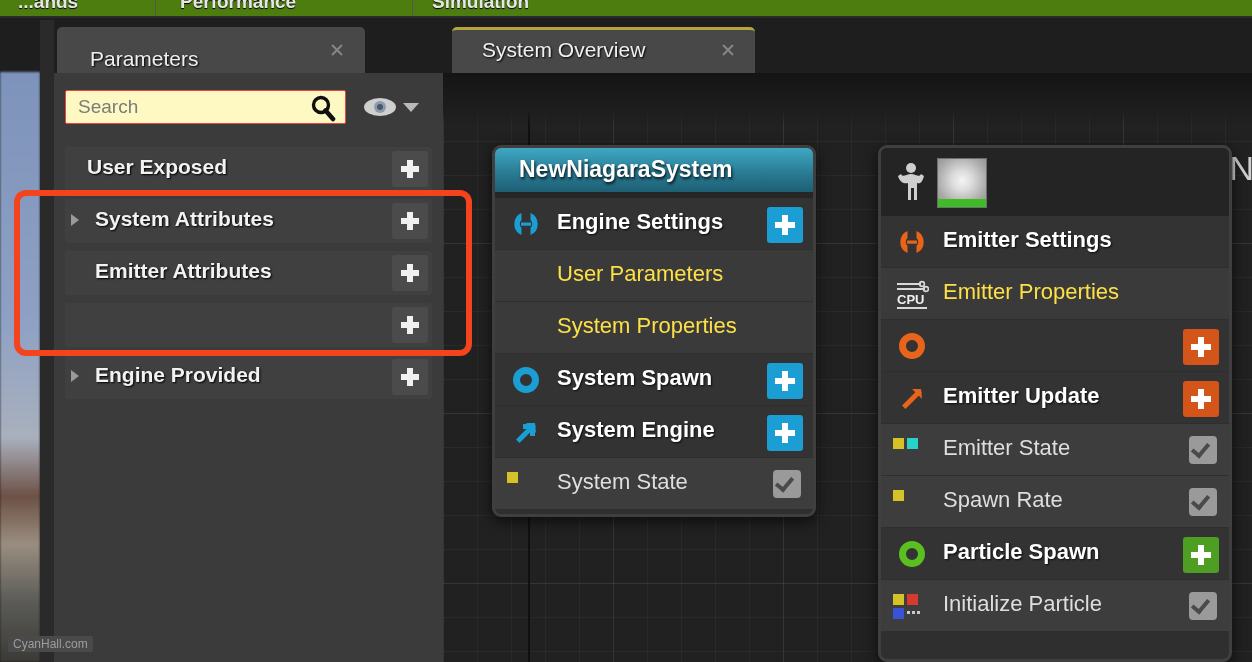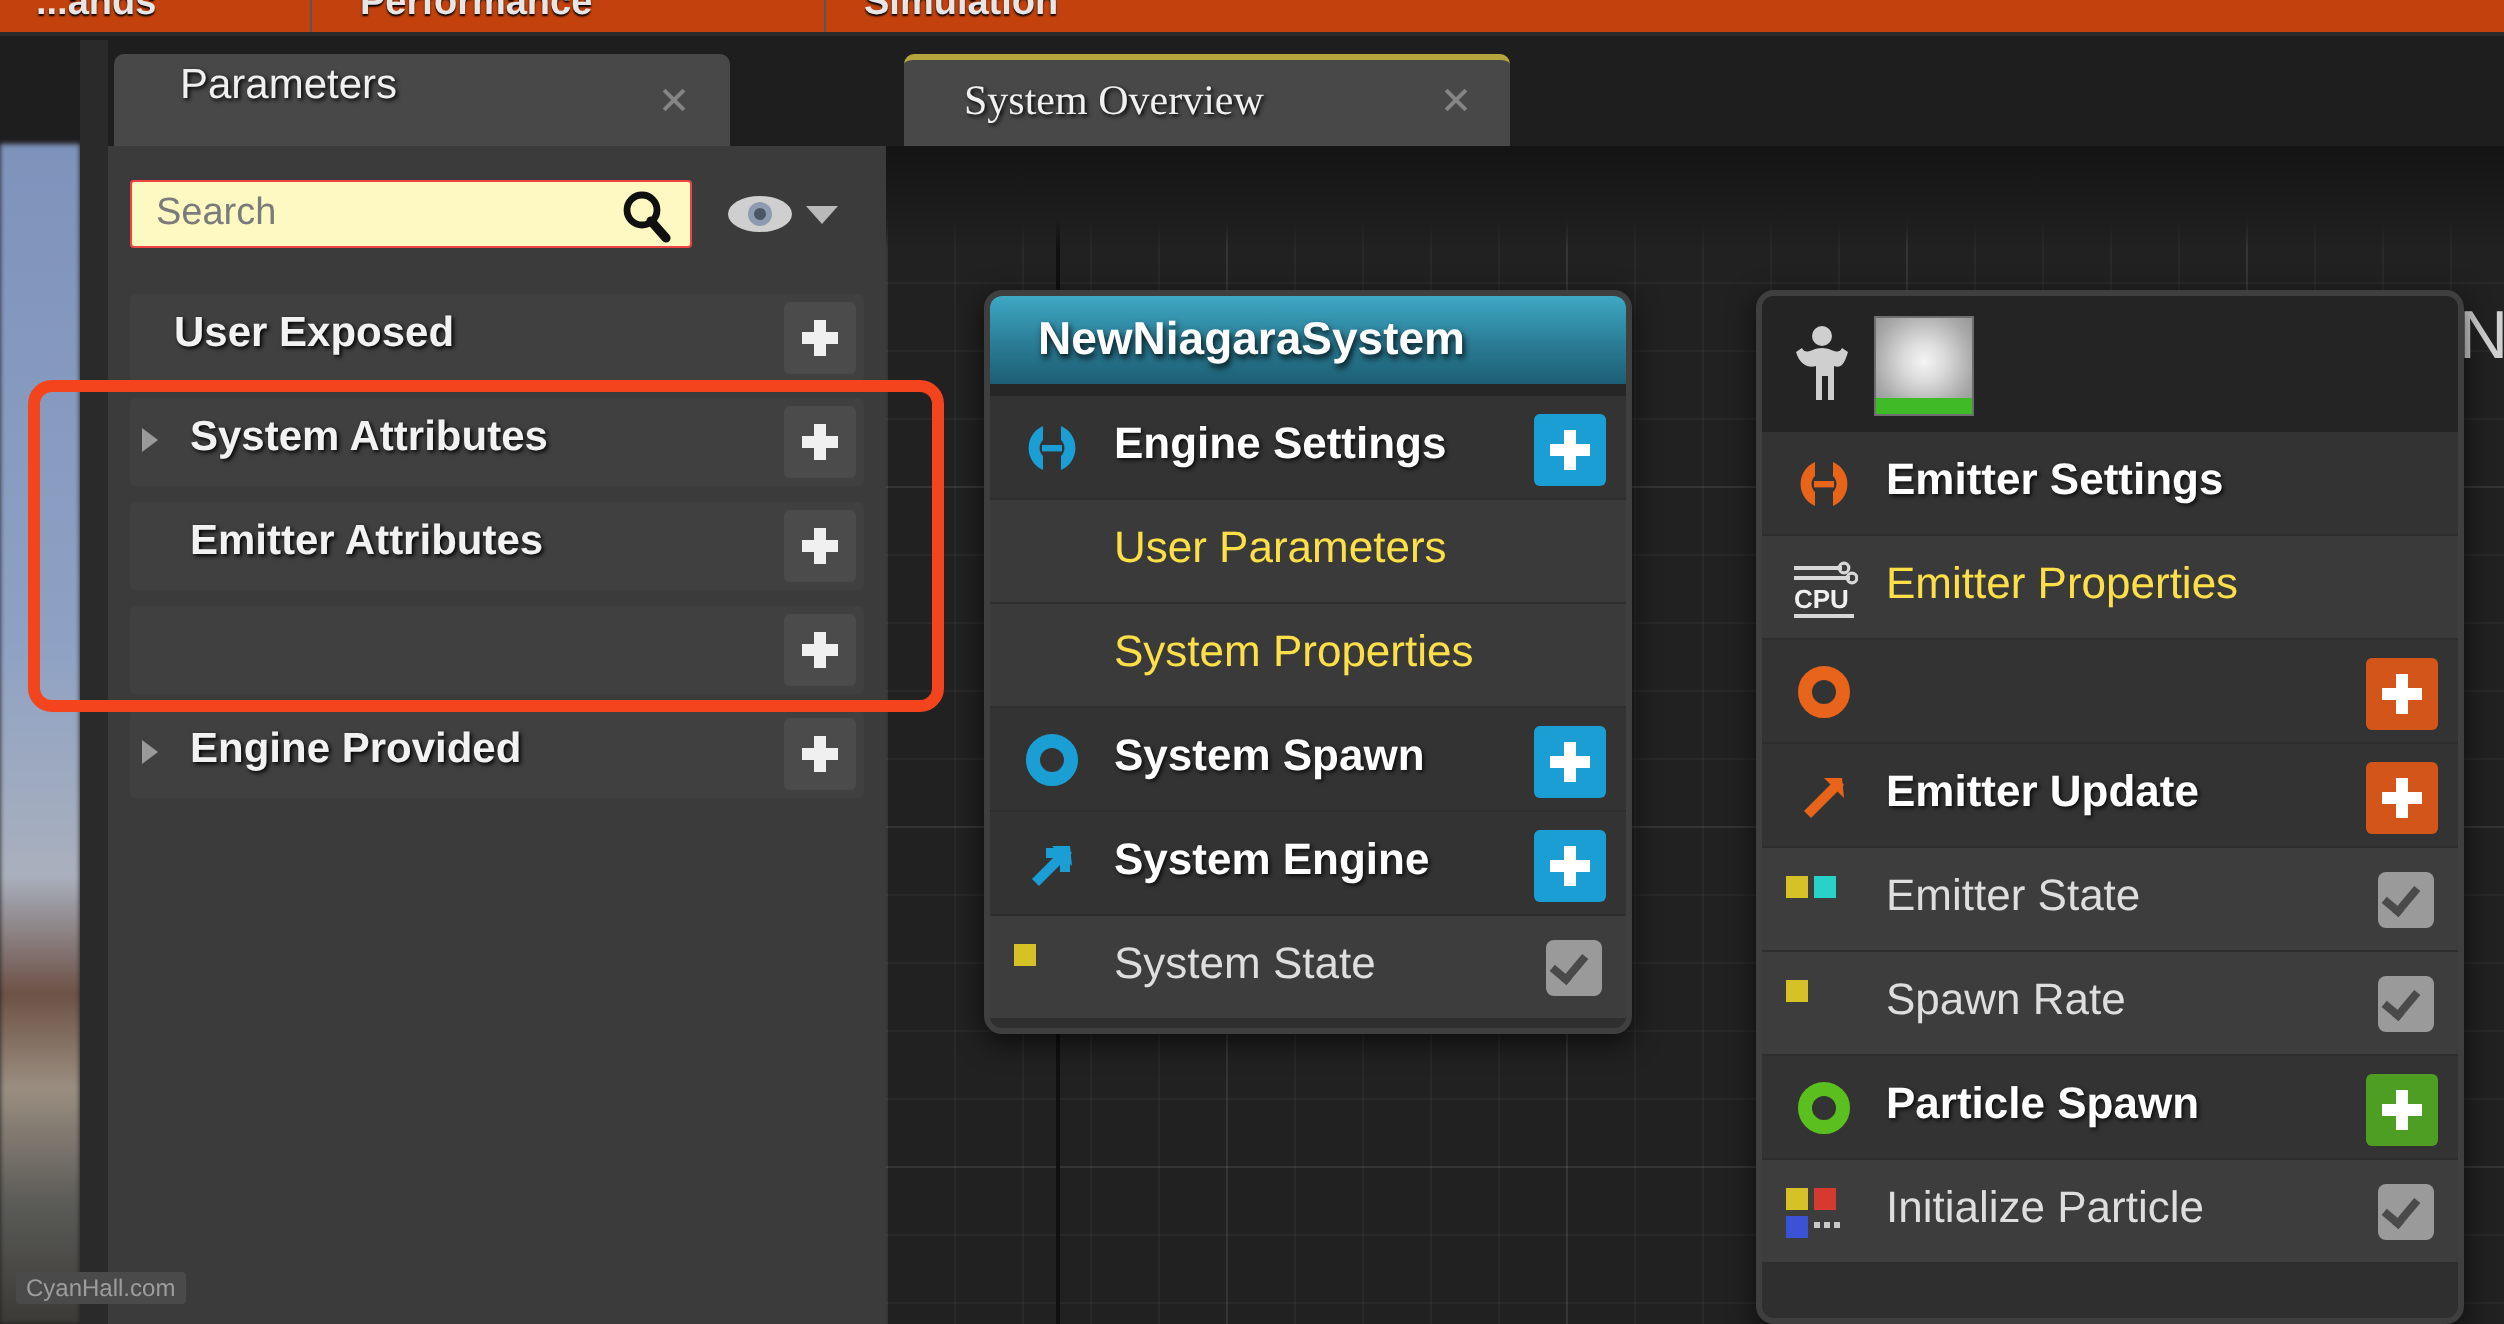--- a/index.html
+++ b/index.html
@@ -2,39 +2,39 @@
 <html><head>
 <meta charset="utf-8">
 <style>
   * { margin:0; padding:0; box-sizing:border-box; }
   html,body { width:1252px; height:662px; overflow:hidden; background:#1e1e1e;
     font-family:"Liberation Sans", sans-serif; }
   #root { position:relative; width:1252px; height:662px; }
 
   
   .topstrip { position:absolute; left:0; top:0; width:1252px; height:18px;
-    background:#c2410c; overflow:hidden; }
+    background:#4d7c0f; overflow:hidden; }
   .topstrip .ttab { position:absolute; top:-9px; color:#e6e6e6; font-size:19px;
     font-weight:bold; white-space:nowrap; text-shadow:0 1px 1px #000; }
   .topstrip .tsep { position:absolute; top:0; width:1px; height:18px; background:#565656; }
   .topstrip .tline { position:absolute; left:0; bottom:0; width:1252px; height:2px;
     background:#2b2b2b; }
 
   
   .viewport { position:absolute; left:0; top:72px; width:40px; height:590px;
     background:linear-gradient(180deg,#7e93bb 0%,#8ea1c4 42%,#a9b0bd 62%,
       #6d5146 72%,#9a8e80 80%,#5a5a57 90%,#3b3a36 100%);
     filter:blur(1.2px); }
   .viewport-edge { position:absolute; left:40px; top:20px; width:14px; height:642px;
     background:#2a2a2a; }
 
   
   .param-tab { position:absolute; left:57px; top:27px; width:308px; height:46px;
     background:#484848; border-radius:5px 5px 0 0; }
-  .param-tab .lbl { position:absolute; left:33px; top:4px; font-size:21px;
+  .param-tab .lbl { position:absolute; left:33px; top:20px; font-size:21px;
     color:#f0f0f0; text-shadow:1px 1px 2px #000; }
   .tab-x { position:absolute; top:0; width:16px; height:16px; opacity:.45; }
   .tab-x:before, .tab-x:after { content:""; position:absolute; left:1px; top:7px;
     width:14px; height:2px; background:#cfcfcf; }
   .tab-x:before { transform:rotate(45deg); }
   .tab-x:after { transform:rotate(-45deg); }
 
   .param-panel { position:absolute; left:54px; top:73px; width:389px; height:589px;
     background:#3b3b3b; }
 
@@ -81,21 +81,21 @@
       linear-gradient(to bottom, rgba(255,255,255,.055) 1px, transparent 1px);
     background-size:170px 170px; }
   .axis-v { position:absolute; left:85px; top:0; width:2px; height:589px; background:#101010; }
   .graph-top-shadow { position:absolute; left:0; top:0; width:809px; height:52px;
     background:linear-gradient(180deg,#141414 0%,#1d1d1d 70%,transparent 100%); }
 
   .graph-title { position:absolute; right:-2px; top:76px; font-size:34px; color:#cfcfcf;
     white-space:nowrap; }
 
   .ov-tab { position:absolute; left:452px; top:27px; width:303px; height:46px;
-    background:#484848; border-radius:5px 5px 0 0; border-top:3px solid #b5a53c;font-family:Liberation Serif, serif; }
+    background:#484848; border-radius:5px 5px 0 0; border-top:3px solid #b5a53c; }
   .ov-tab .lbl { position:absolute; left:30px; top:8px; font-size:21px; color:#f0f0f0;
     text-shadow:1px 1px 2px #000; }
 
   
   .node { position:absolute; border-radius:9px; overflow:hidden;
     box-shadow:0 4px 14px rgba(0,0,0,.65); }
   .node-head { position:relative; height:44px; }
   .node-head .title { position:absolute; top:8px; font-size:23px; font-weight:bold;
     color:#ffffff; text-shadow:1px 2px 3px rgba(0,0,0,.85); white-space:nowrap; }
 

